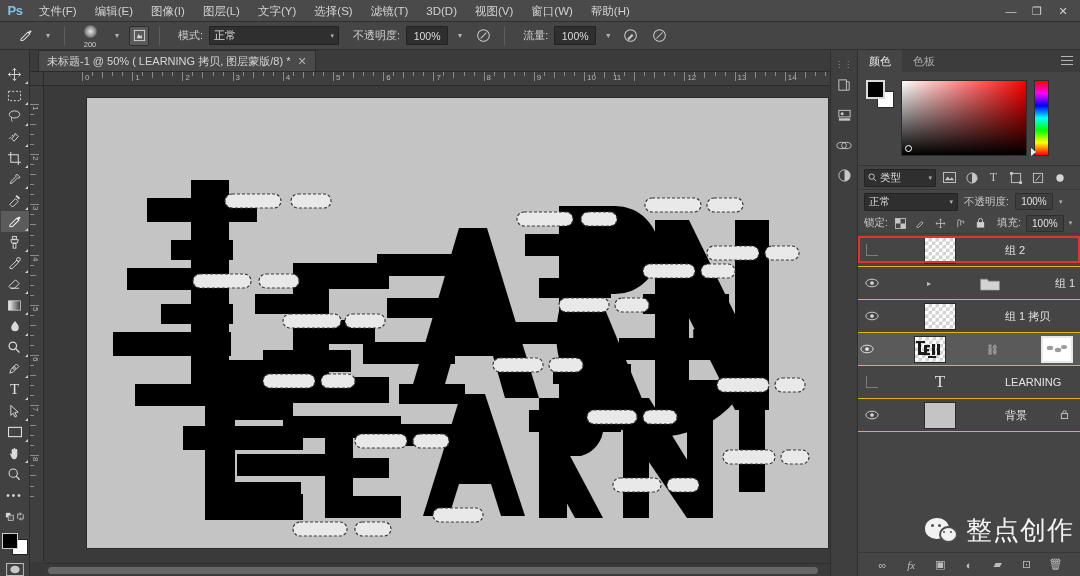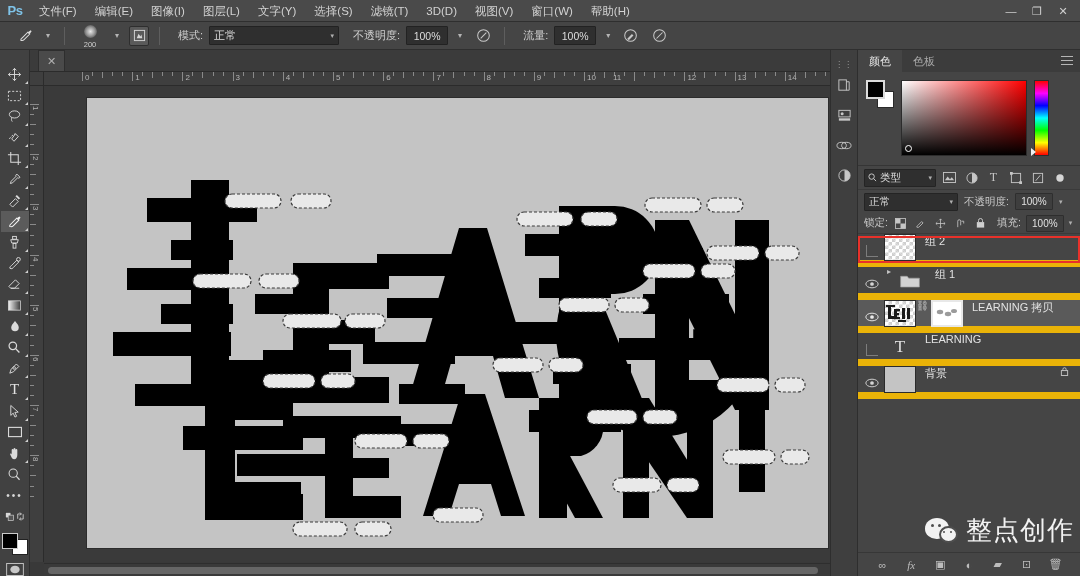--- a/index.html
+++ b/index.html
@@ -208,22 +208,22 @@
   }
   .lbl { font-size:10.5px; color:#c9c9c9; white-space:nowrap; }
   .numbox { width:38px; height:17px; background:#3e3e3e; border:1px solid #2e2e2e; border-radius:1px;
             display:flex; align-items:center; justify-content:center; font-size:10px; color:#e0e0e0; }
   .mini-caret { font-size:7px; color:#b0b0b0; }
   .lock-row { display:flex; align-items:center; height:21px; padding:0 6px; gap:5px; border-bottom:1px solid #3a3a3a;}
   .lock-ic { width:15px; height:16px; display:flex; align-items:center; justify-content:center; color:#cacaca; }
 
   .layer-list { position:relative; }
   .layer {
-    display:flex; align-items:flex-start; height:33px; border-bottom:7px solid #eab308;
-    padding-left:2px; position:relative;
+    display:flex; align-items:center; height:33px; border-bottom:1px solid #eab308;
+    padding-left:2px; position:relative;gap:40px;
   }
   .layer.selected { background:#5a5a5a; }
   .eye { width:24px; height:33px; display:flex; align-items:center; justify-content:center; color:#d5d5d5; }
   .eye.off { color:transparent; }
   .eye.off::after{
     content:""; display:block; width:11px; height:11px;
     border-left:1px solid #7d7d7d; border-bottom:1px solid #7d7d7d;
   }
   .thumb-box { width:32px; height:27px; border:1px solid #2b2b2b; background:#fff; position:relative; overflow:hidden; flex:0 0 auto;}
   .checker {
@@ -335,20 +335,21 @@
     <div class="opt-icon">
       <svg width="15" height="15" viewBox="0 0 16 16">
           <circle cx="8" cy="8" r="6.2" fill="none" stroke="#c9c9c9" stroke-width="1.1"></circle>
           <path d="M4.8 11.2l6.4-6.4" stroke="#c9c9c9" stroke-width="1.1"></path>
         </svg>
     </div>
   </div>
 
   <div class="tabbar">
     <div class="doctab">
+      <span>未标题-1 @ 50% ( LEARNING 拷贝, 图层蒙版/8) *</span>
       <span class="close">✕</span>
     </div>
   </div>
 
   <div class="toolbar">
     <div class="tool">
       <svg width="15" height="15" viewBox="0 0 16 16">
           <path d="M8 1.5v13M1.5 8h13M8 1.5L6 3.6M8 1.5l2 2.1M8 14.5l-2-2.1M8 14.5l2-2.1M1.5 8l2.1-2M1.5 8l2.1 2M14.5 8l-2.1-2M14.5 8l-2.1 2" stroke="#dadada" stroke-width="1" fill="none"></path>
         </svg>
       <i class="tri"></i>
@@ -941,20 +942,30 @@
           </div>
           <div class="arrow-ic">▸</div>
           <div class="folder-ic">
             <svg width="20" height="15" viewBox="0 0 21 16">
                 <path d="M0.5 3.5h7l1.6 2h11.4v9.5H0.5z" fill="#d3d3d3" stroke="#9c9c9c" stroke-width="0.7"></path>
               </svg>
           </div>
           <div class="lname">组 1</div>
         </div>
 
+        <div class="layer">
+          <div class="eye">
+            <svg width="14" height="10" viewBox="0 0 15 10">
+                <ellipse cx="7.5" cy="5" rx="6.6" ry="4.1" fill="none" stroke="#d5d5d5" stroke-width="1"></ellipse>
+                <circle cx="7.5" cy="5" r="2" fill="#d5d5d5"></circle>
+              </svg>
+          </div>
+          <div class="thumb-box checker"></div>
+          <div class="lname">组 1 拷贝</div>
+        </div>
 
         <div class="layer selected">
           <div class="eye">
             <svg width="14" height="10" viewBox="0 0 15 10">
                 <ellipse cx="7.5" cy="5" rx="6.6" ry="4.1" fill="none" stroke="#eaeaea" stroke-width="1"></ellipse>
                 <circle cx="7.5" cy="5" r="2" fill="#eaeaea"></circle>
               </svg>
           </div>
           <div class="thumb-box checker">
             <svg width="30" height="25" viewBox="0 0 30 25" style="position:absolute;left:0;top:0;">

